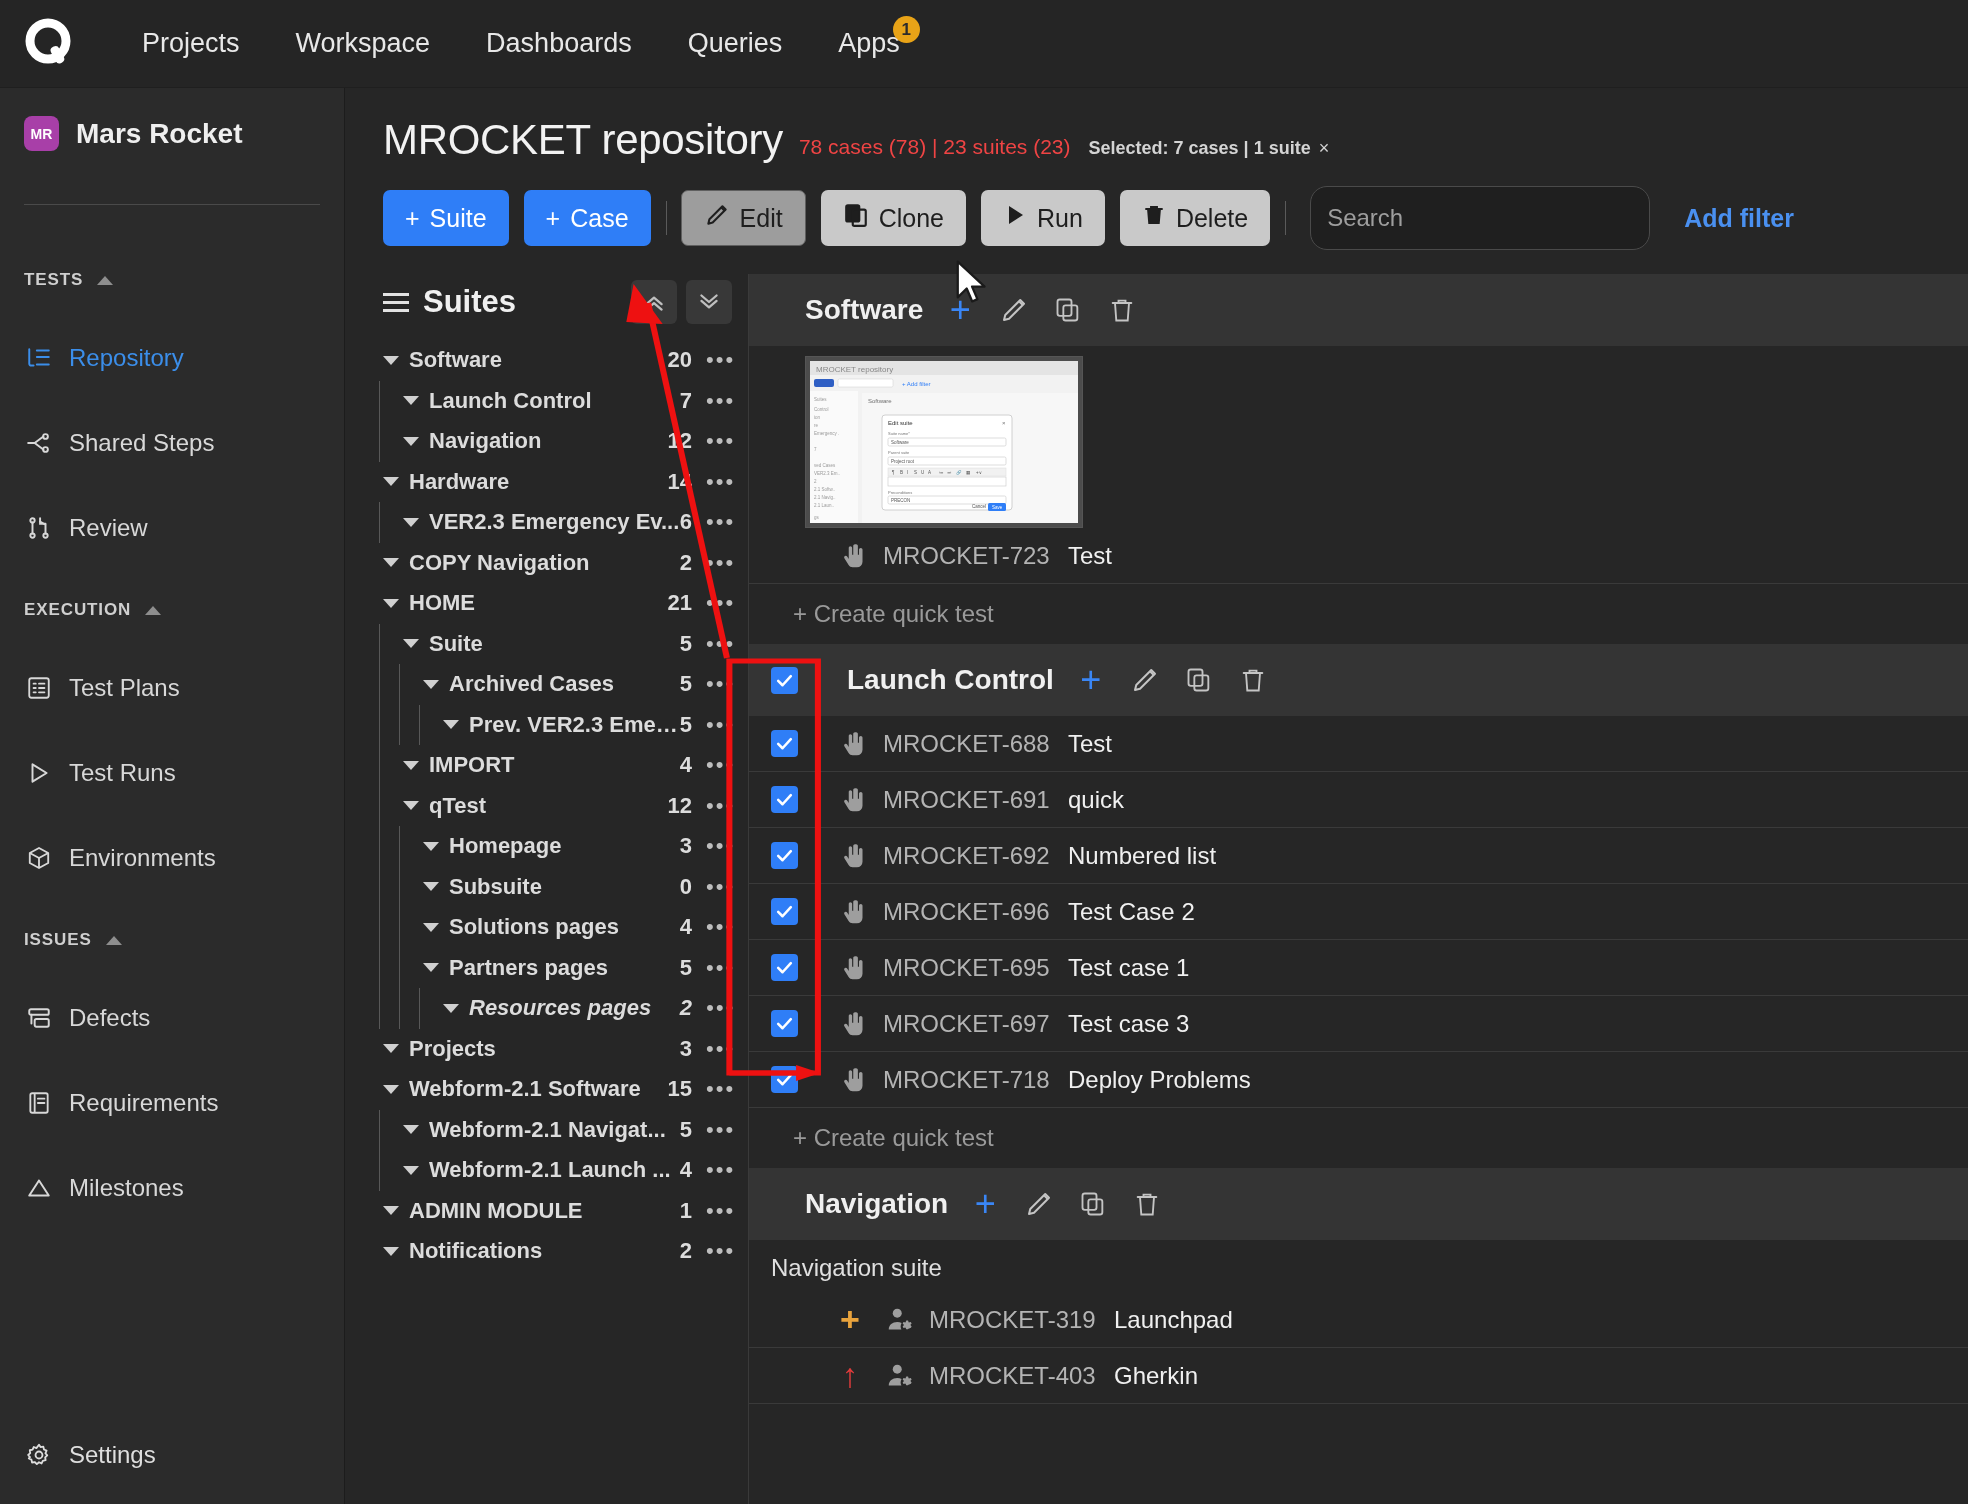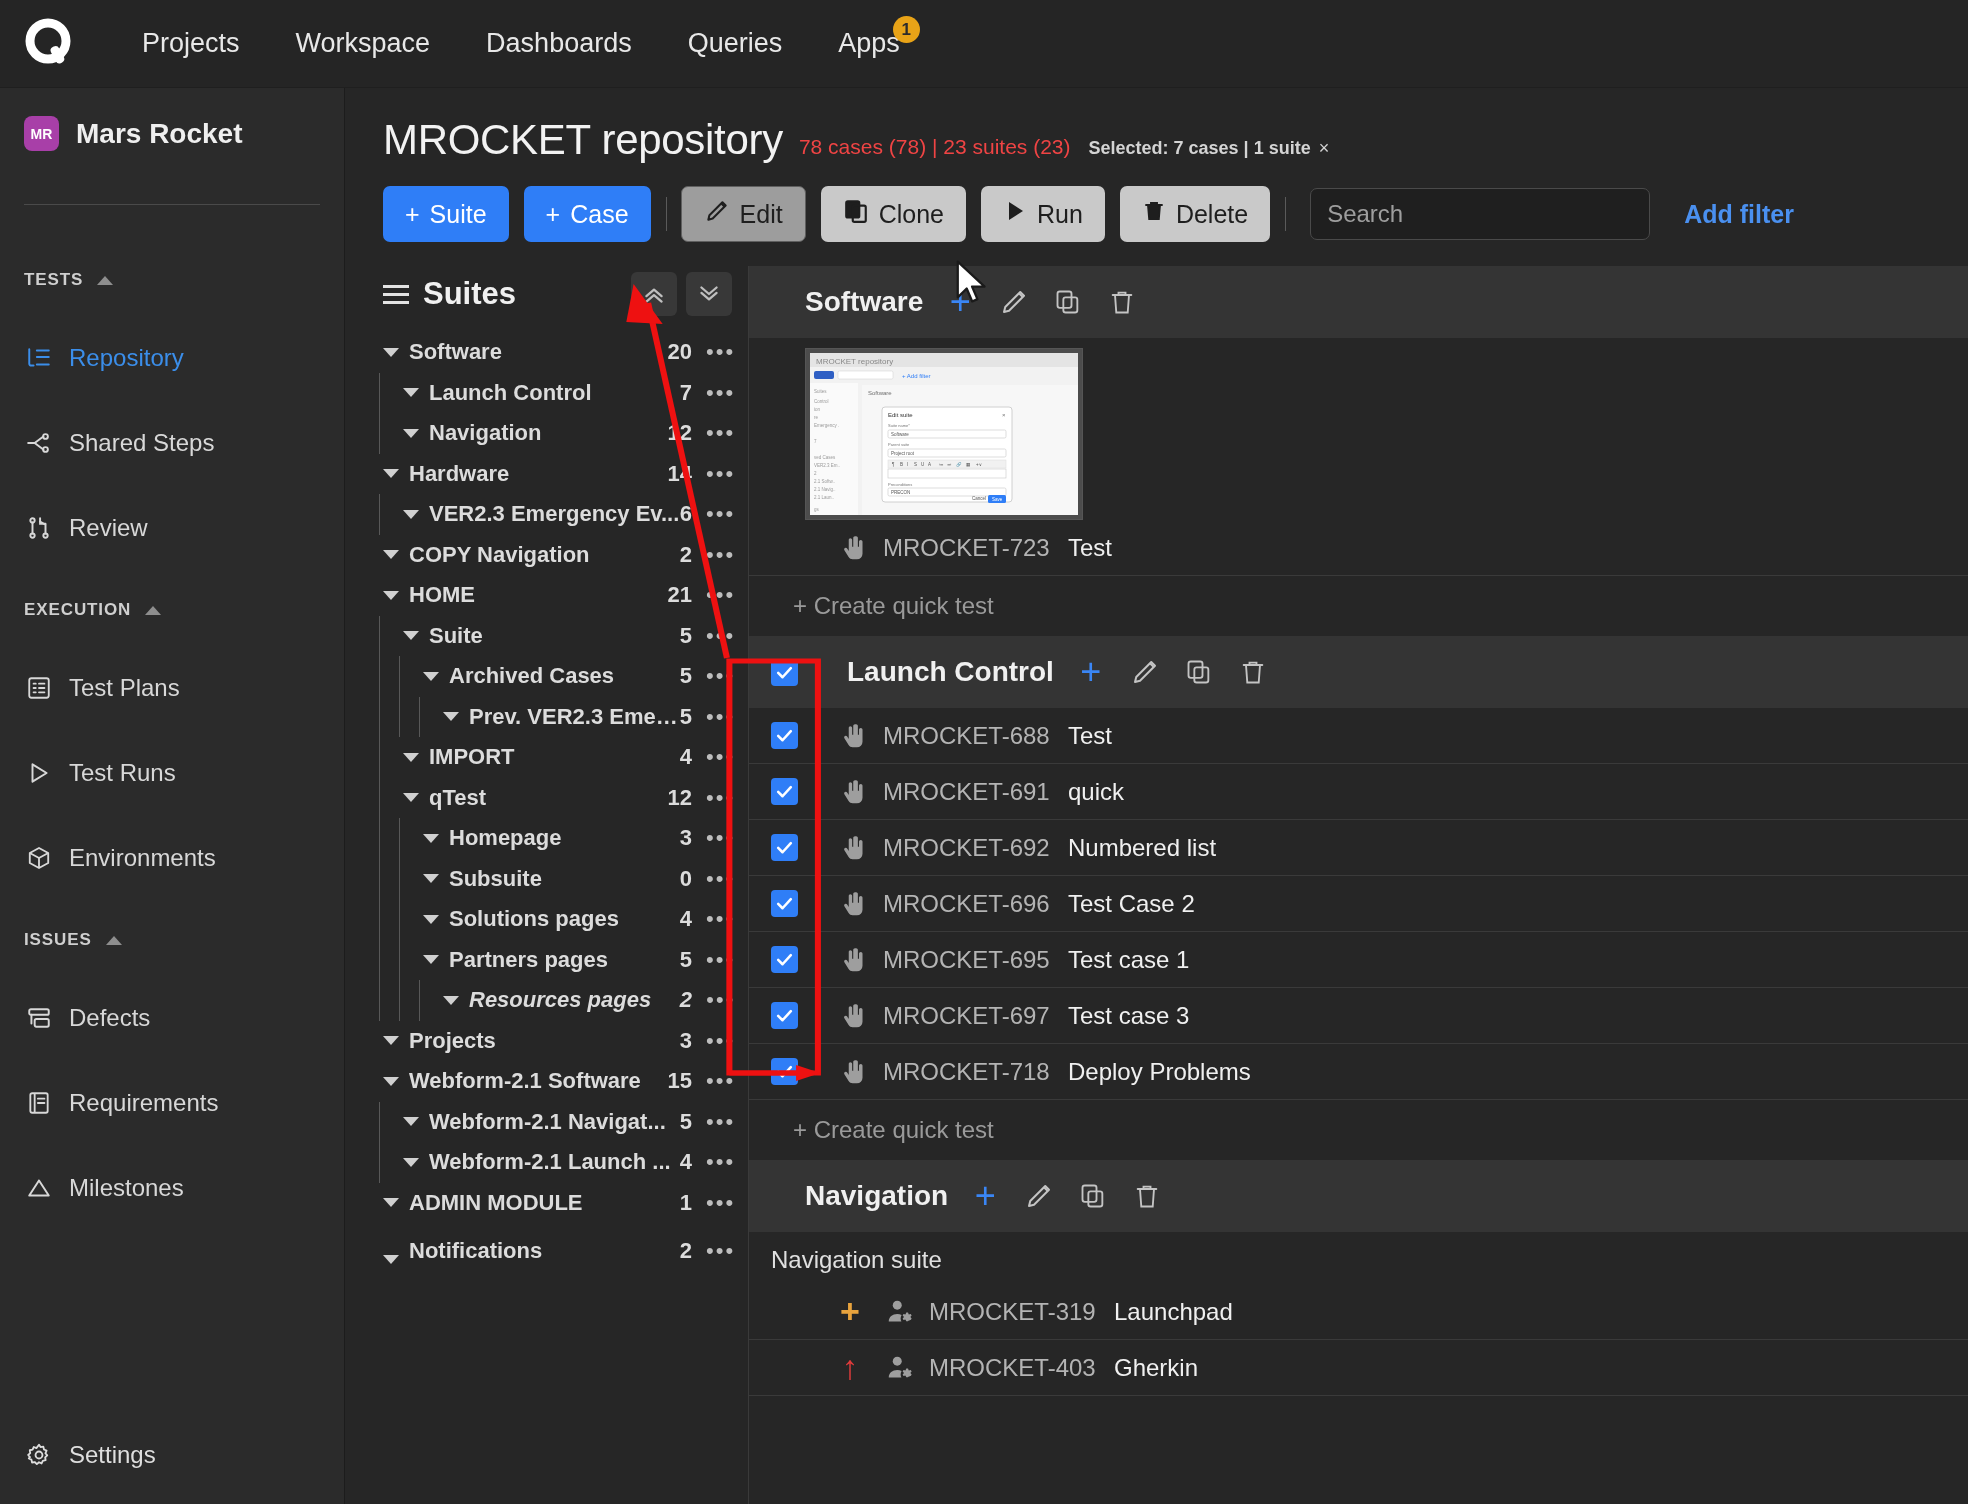--- a/index.html
+++ b/index.html
@@ -85,22 +85,22 @@
     display: flex; align-items: center; gap: 10px;
     height: 56px; padding: 0 22px; border-radius: 7px;
     font-size: 25px; cursor: pointer; white-space: nowrap; border: none;
     font-family: "Liberation Sans", sans-serif;
   }
   .btn-primary { background: #2f7ef7; color: #fff; margin-right: 15px; }
   .btn-light { background: #c9c9c9; color: #1e1e1e; margin-right: 15px; }
   .btn-light.hovered { background: #9d9d9d; border: 1px solid #5f5f5f; }
   .vsep { width: 1px; height: 34px; background: #5a5a5a; margin: 0 14px 0 0; }
   .search-box {
-    width: 340px; height: 52px; background: #1f1f1f;
-    border: 1px solid #4a4a4a; border-radius: 7px;
+    width: 340px; height: 64px; background: #1f1f1f;
+    border: 1px solid #4a4a4a; border-radius: 17px;
     color: #bdbdbd; font-size: 24px; padding: 0 16px;
     font-family: "Liberation Sans", sans-serif; margin-left: 10px;
   }
   .search-box::placeholder { color: #9e9e9e; }
   .add-filter { color: #4a90f0; font-size: 25px; font-weight: bold; margin-left: 34px; cursor: pointer; }
 
   .content-row { display: flex; flex: 1; min-height: 0; margin-top: 24px; }
 
   
   .suites-pane { width: 404px; min-width: 404px; display: flex; flex-direction: column; border-right: 1px solid #3a3a3a; }
@@ -550,21 +550,21 @@
                 <span class="tree-label">Webform-2.1 Launch ...</span>
                 <span class="tree-count">4</span>
                 <span class="dots">•••</span>
               </div>
               <div class="tree-row" style="padding-left: 38px;">
                 <span class="tw"></span>
                 <span class="tree-label">ADMIN MODULE</span>
                 <span class="tree-count">1</span>
                 <span class="dots">•••</span>
               </div>
-              <div class="tree-row" style="padding-left: 38px; align-items: flex-end;">
+              <div class="tree-row" style="padding-left: 38px;">
                 <span class="tw"></span>
                 <span class="tree-label">Notifications</span>
                 <span class="tree-count">2</span>
                 <span class="dots">•••</span>
               </div>
             </div>
         </div>
 
         <div class="cases-pane">
 

